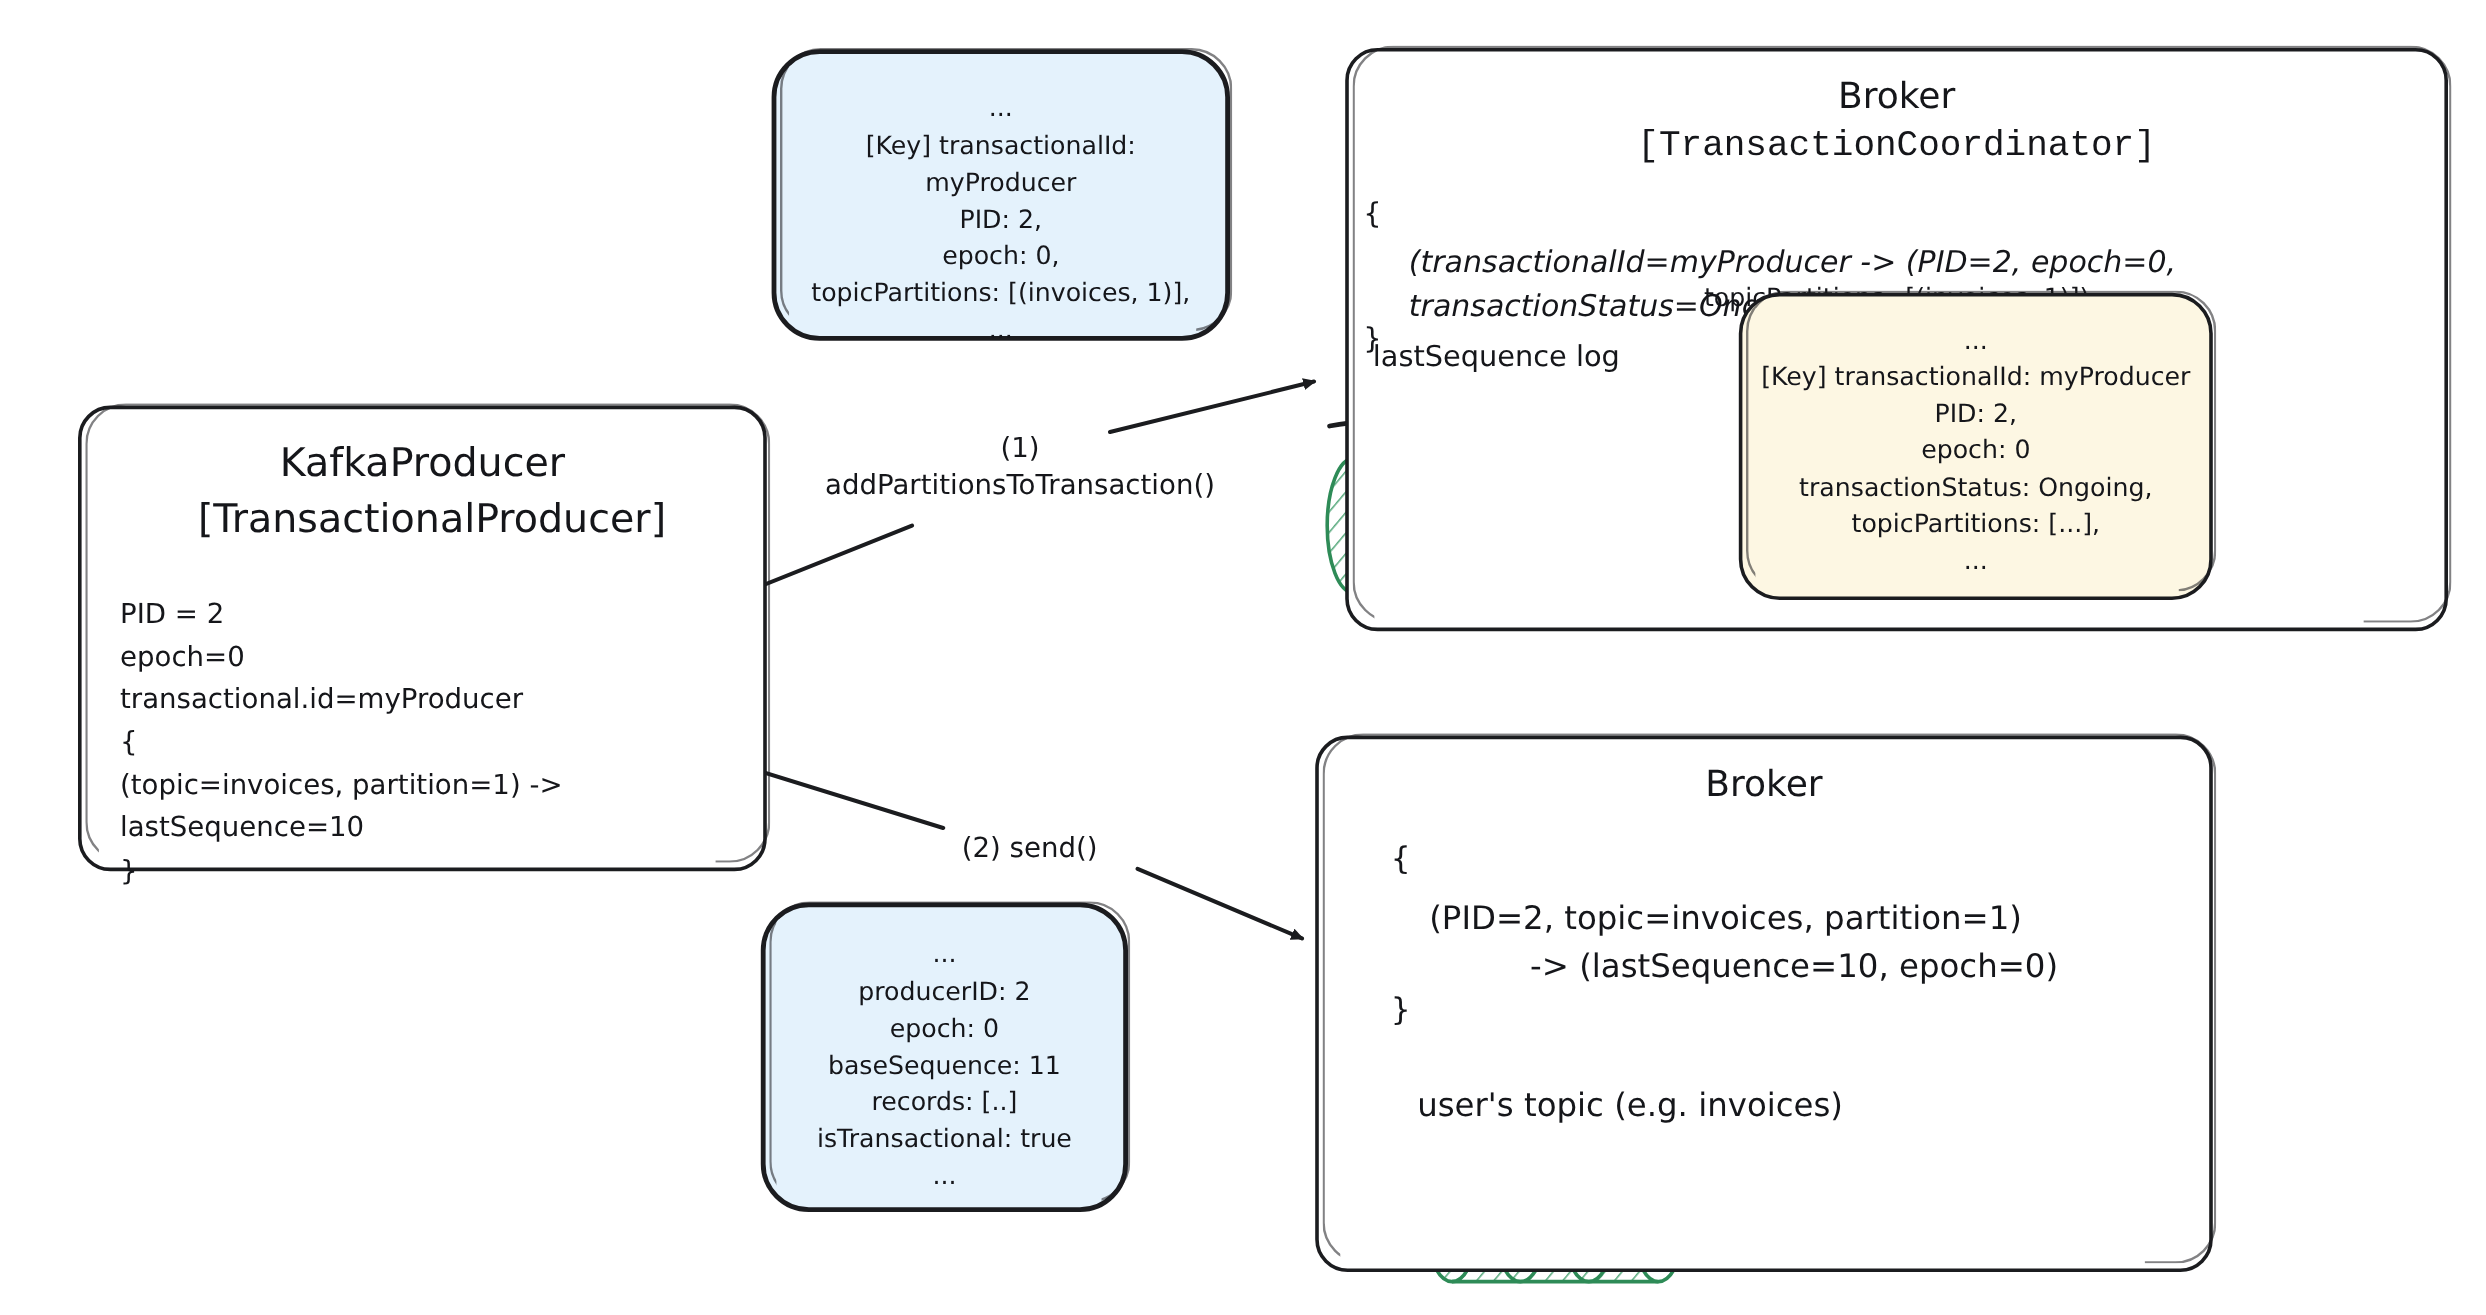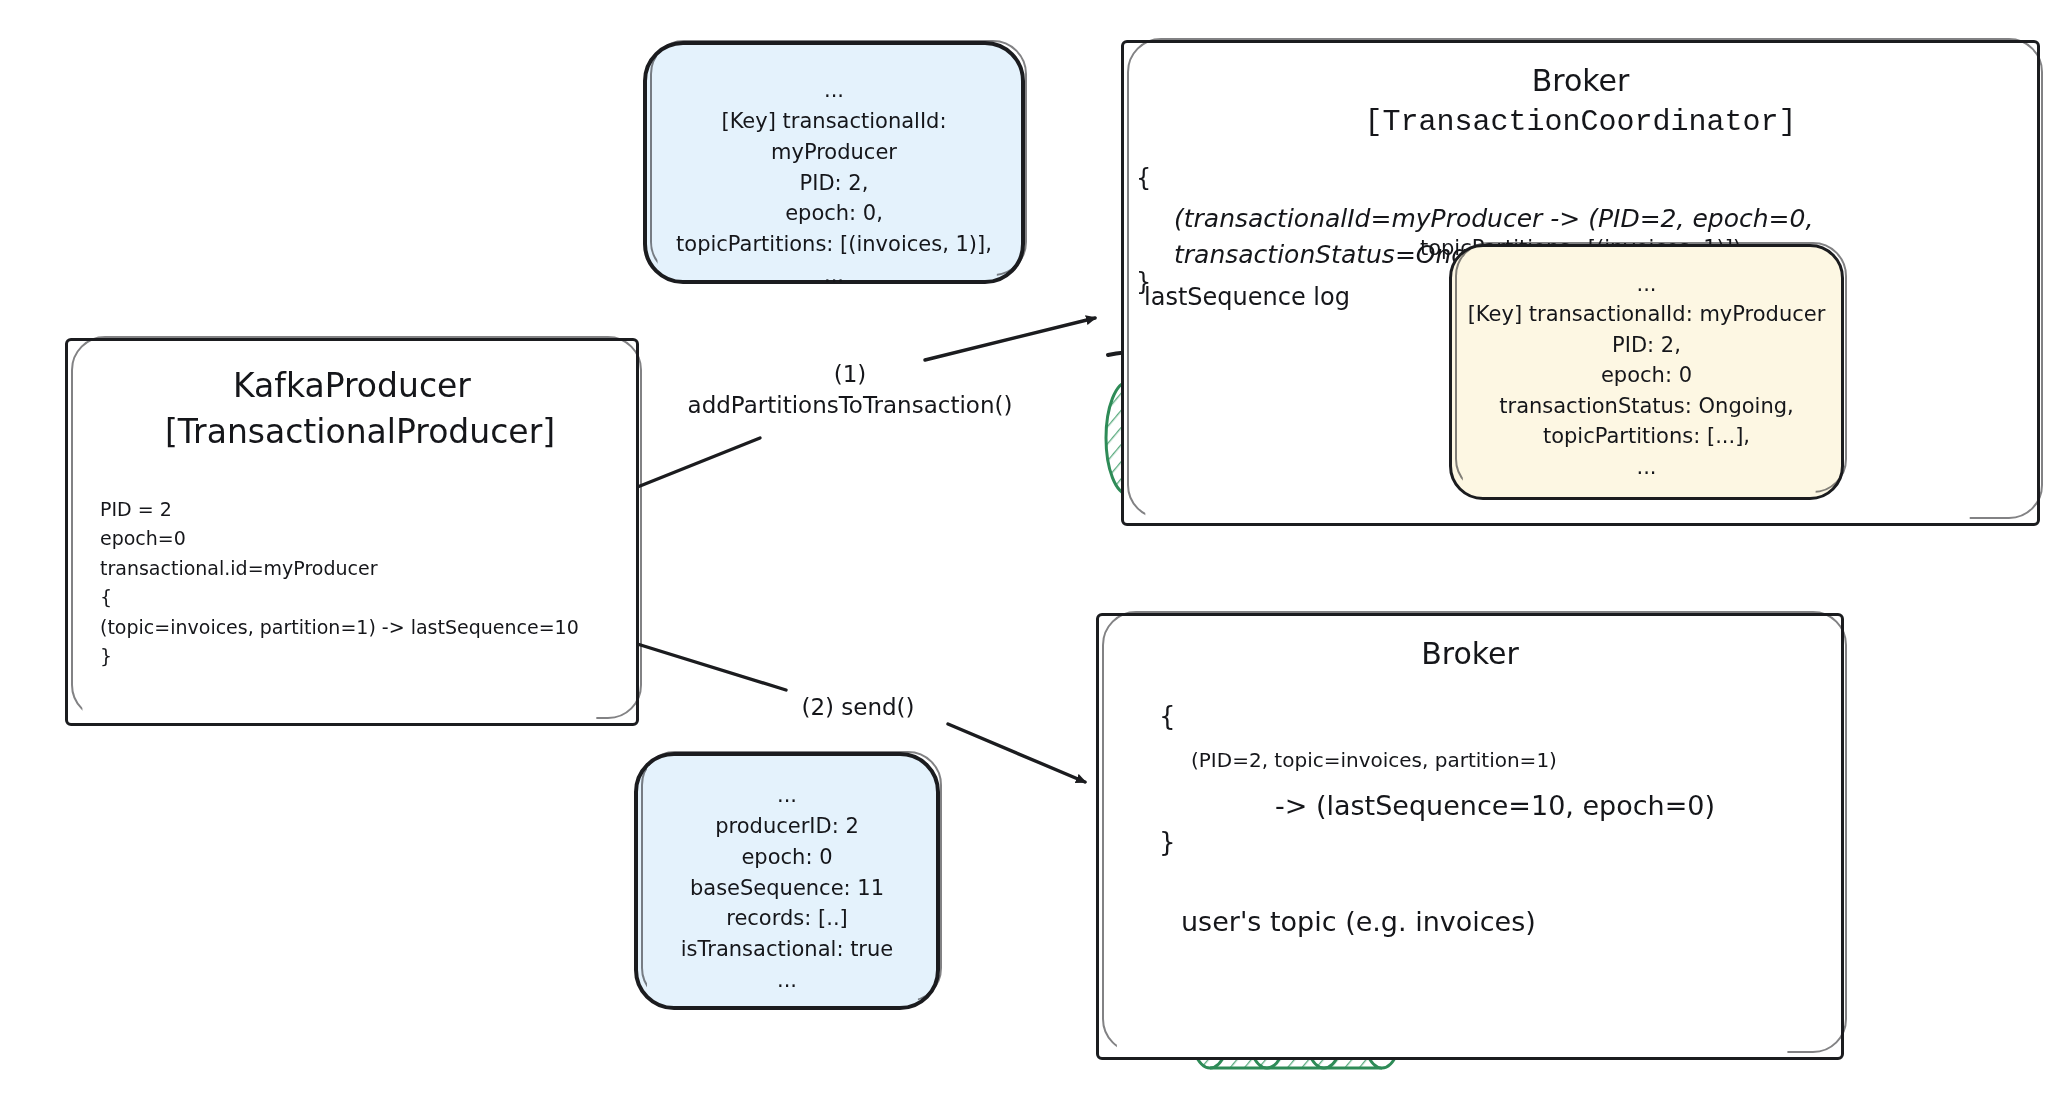--- a/index.html
+++ b/index.html
@@ -13,21 +13,21 @@
     height:1096px;
     background:#ffffff;
     overflow:hidden;
   }
 
   
   .box{
     position:absolute;
     box-sizing:border-box;
     border:3px solid #1b1c1f;
-    border-radius:6px;
+    border-radius:27px;
     background:#ffffff;
   }
   .box::after{
     content:"";
     position:absolute;
     left:3px; top:-5px; right:-6px; bottom:4px;
     border:2px solid #1b1c1f;
     border-radius:34px;
     opacity:.55;
     pointer-events:none;
@@ -123,21 +123,21 @@
       <ellipse cx="1382" cy="1016" rx="22" ry="52" fill="#ffffff" stroke="#2e8b57" stroke-width="3"></ellipse>
       <ellipse cx="1210" cy="1016" rx="22" ry="52" fill="none" stroke="#2e8b57" stroke-width="3"></ellipse>
       <ellipse cx="1267" cy="1016" rx="22" ry="52" fill="none" stroke="#2e8b57" stroke-width="3"></ellipse>
       <ellipse cx="1324" cy="1016" rx="22" ry="52" fill="none" stroke="#2e8b57" stroke-width="3"></ellipse>
     </g>
   </svg>
 
   <div class="box" style="left:46px; top:338px; width:574px; height:388px;margin-left:19px;">
     <div class="title" style="top:24px; font-size:33px;">KafkaProducer</div>
     <div class="title" style="top:70px; font-size:33px;padding-left:16px;">[TransactionalProducer]</div>
-    <div class="body-text lft" style="left:32px; top:154px; right:1px; font-size:19px; line-height:1.55;">PID = 2
+    <div class="body-text lft" style="left:32px; top:154px; right:1px; font-size:23px; line-height:1.55;">PID = 2
 epoch=0
 transactional.id=myProducer
 {
    (topic=invoices, partition=1) -&gt; lastSequence=10
 }</div>
   </div>
 
   <div class="box blue" style="left:643px; top:41px; width:382px; height:243px;">
     <div class="body-text ctr" style="left:10px; right:10px; top:30px; font-size:21px; line-height:1.47;">...
 [Key] transactionalId: myProducer
@@ -176,21 +176,21 @@
 epoch: 0
 transactionStatus: Ongoing,
 topicPartitions: [...],
 ...</div>
   </div>
 
   <div class="box" style="left:1096px; top:613px; width:748px; height:447px;">
     <div class="title" style="top:18px; font-size:30px;">Broker</div>
 
     <div class="body-text lft" style="left:60px; top:82px; font-size:26px;">{</div>
-    <div class="body-text lft" style="left:92px; top:130px; font-size:20px;">(PID=2, topic=invoices, partition=1)</div>
+    <div class="body-text lft" style="left:92px; top:130px; font-size:27px;">(PID=2, topic=invoices, partition=1)</div>
     <div class="body-text lft" style="left:176px; top:170px; font-size:27px;">-&gt; (lastSequence=10, epoch=0)</div>
     <div class="body-text lft" style="left:60px; top:208px; font-size:26px;">}</div>
 
     <div class="body-text lft" style="left:82px; top:274px; font-size:27px;margin-top:12px;">user's topic (e.g. invoices)</div>
   </div>
 
   <div class="edge-label" style="left:660px; top:359px; width:380px; font-size:23px;">(1)
 addPartitionsToTransaction()</div>
 
   <div class="edge-label" style="left:738px; top:692px; width:240px; font-size:23px;">(2) send()</div>

